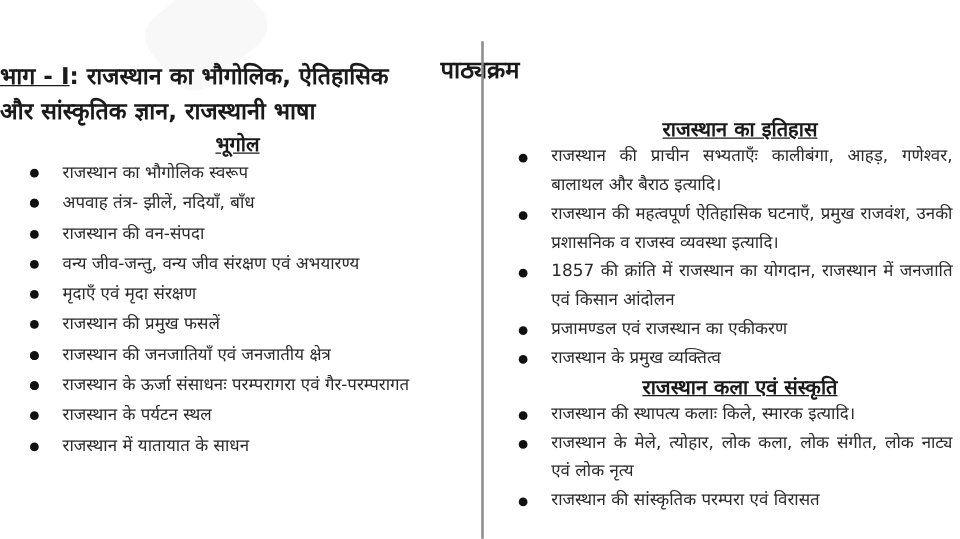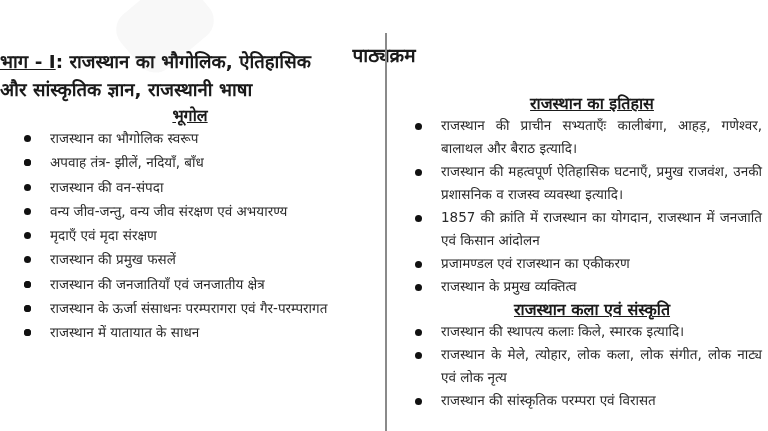--- a/index.html
+++ b/index.html
@@ -42,21 +42,21 @@
     <li><span class="bullet"></span></li>
     <li><span class="bullet"></span><span>अपवाह तंत्र- झीलें, नदियाँ, बाँध</span></li>
     <li><span class="bullet"></span><span>राजस्थान की वन-संपदा</span></li>
     <li><span class="bullet"></span><span>वन्य जीव-जन्तु, वन्य जीव संरक्षण एवं अभयारण्य</span></li>
     <li><span class="bullet"></span><span>मृदाएँ एवं मृदा संरक्षण</span></li>
     <li><span class="bullet"></span><span>राजस्थान की प्रमुख फसलें</span></li>
     <li><span class="bullet"></span></li>
     <li><span class="bullet"></span><span>राजस्थान की जनजातियाँ एवं जनजातीय क्षेत्र</span></li>
     <li><span class="bullet"></span></li>
     <li><span class="bullet"></span><span>राजस्थान के ऊर्जा संसाधनः परम्परागरा एवं गैर-परम्परागत</span></li>
-    <li><span class="bullet"></span></li>
+    <li><span class="bullet"></span><span>राजस्थान के पर्यटन स्थल</span></li>
     <li><span class="bullet"></span><span>राजस्थान में यातायात के साधन</span></li>
   </ul>
 </div>
 
 <div class="col-right">
   <div style="height:44px"></div>
   <div class="section-title">राजस्थान का इतिहास</div>
   <ul>
     <li><span class="bullet"></span><span>राजस्थान की प्राचीन सभ्यताएँः कालीबंगा, आहड़, गणेश्वर, बालाथल और बैराठ इत्यादि।</span></li>
     <li><span class="bullet"></span><span>राजस्थान की महत्वपूर्ण ऐतिहासिक घटनाएँ, प्रमुख राजवंश, उनकी प्रशासनिक व राजस्व व्यवस्था इत्यादि।</span></li>

